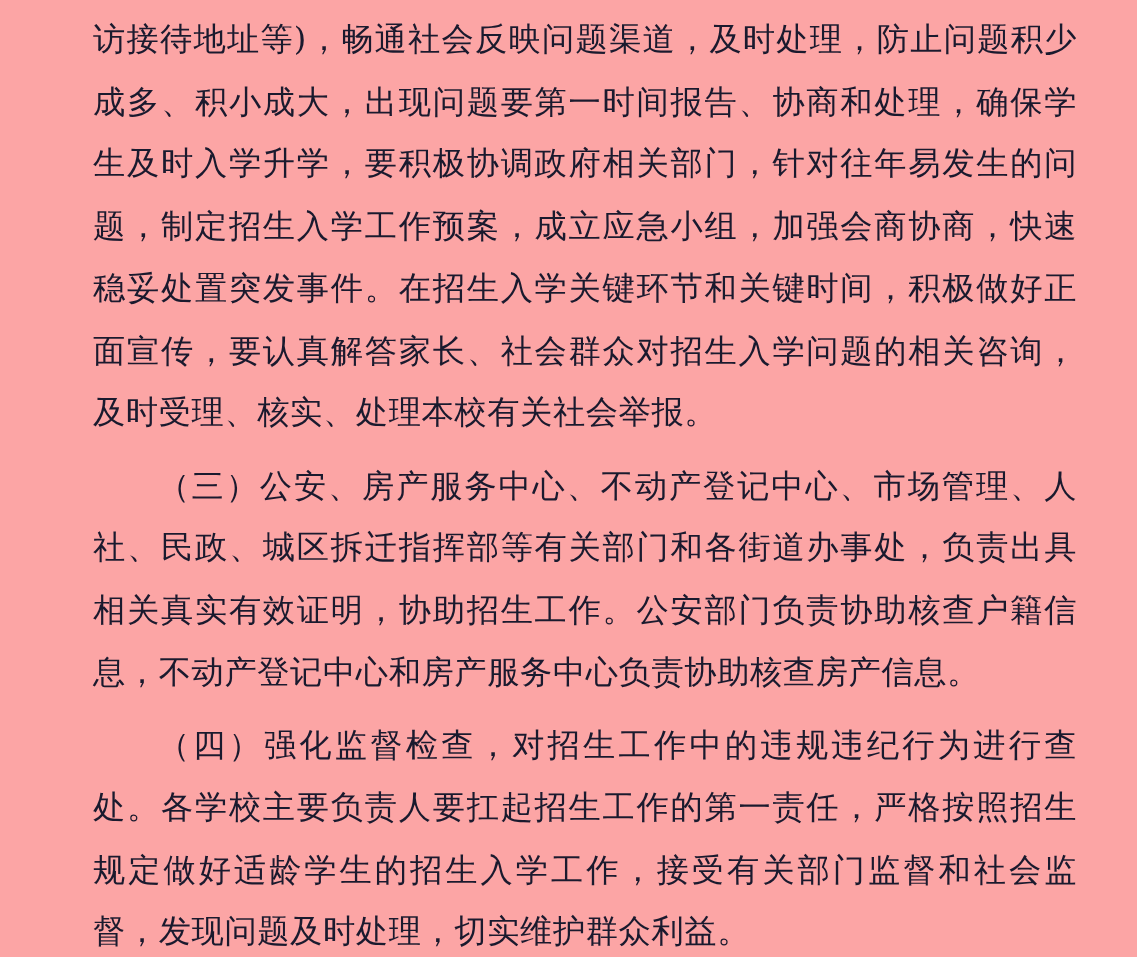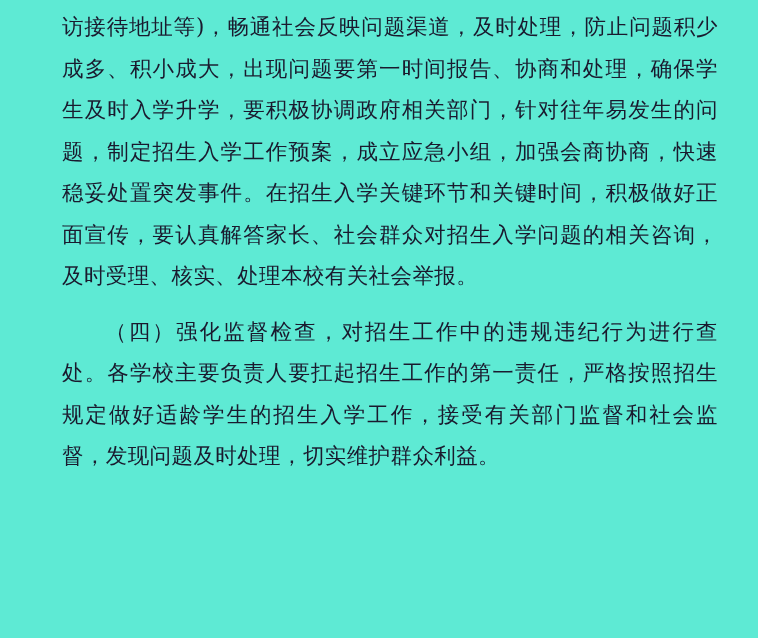--- a/index.html
+++ b/index.html
@@ -10,21 +10,21 @@
     width: 758px;
     height: 638px;
     background: #ffffff;
     font-family: "DejaVu Serif", "Liberation Serif", serif;
     overflow: hidden;
   }
   #page {
     position: relative;
     width: 758px;
     height: 638px;
-    background: #5eead4;
+    background: #fca5a5;
     box-sizing: border-box;
     padding: 0 40px 0 62px;
   }
   .doc-body {
     padding-top: 6px;
   }
   .para {
     margin: 0;
     color: #1a1a2e;
     font-size: 21.5px;
@@ -44,19 +44,20 @@
 </head>
 <body>
 
 <div id="page">
   <div class="doc-body">
 
     <p class="para">访接待地址等)，畅通社会反映问题渠道，及时处理，防止问题积少成多、积小成大，出现问题要第一时间报告、协商和处理，确保学生及时入学升学，要积极协调政府相关部门，针对往年易发生的问题，制定招生入学工作预案，成立应急小组，加强会商协商，快速稳妥处置突发事件。在招生入学关键环节和关键时间，积极做好正面宣传，要认真解答家长、社会群众对招生入学问题的相关咨询，及时受理、核实、处理本校有关社会举报。</p>
 
     <div class="para-gap"></div>
 
+    <p class="para indent">（三）公安、房产服务中心、不动产登记中心、市场管理、人社、民政、城区拆迁指挥部等有关部门和各街道办事处，负责出具相关真实有效证明，协助招生工作。公安部门负责协助核查户籍信息，不动产登记中心和房产服务中心负责协助核查房产信息。</p>
 
     <div class="para-gap"></div>
 
     <p class="para indent">（四）强化监督检查，对招生工作中的违规违纪行为进行查处。各学校主要负责人要扛起招生工作的第一责任，严格按照招生规定做好适龄学生的招生入学工作，接受有关部门监督和社会监督，发现问题及时处理，切实维护群众利益。</p>
 
   </div>
 </div>
 
 </body></html>

